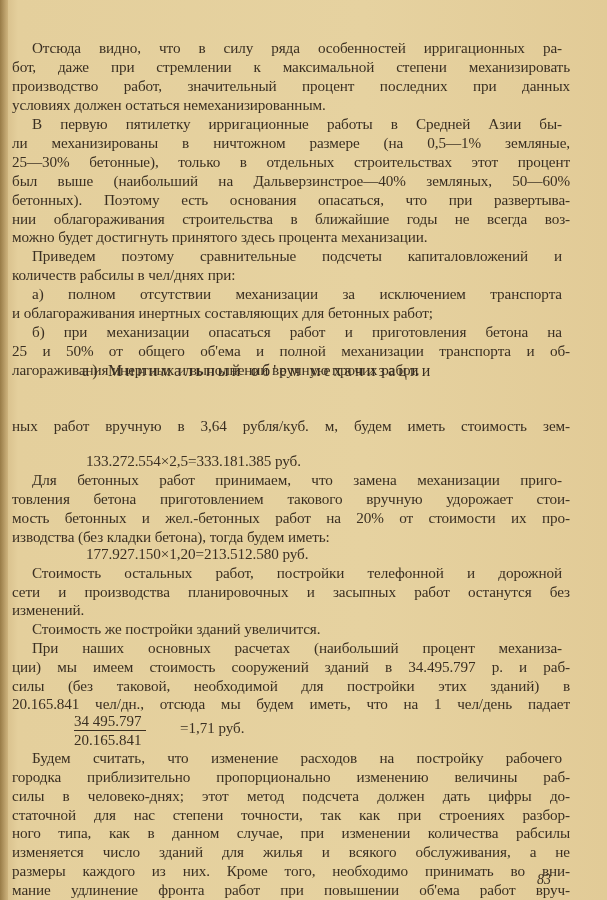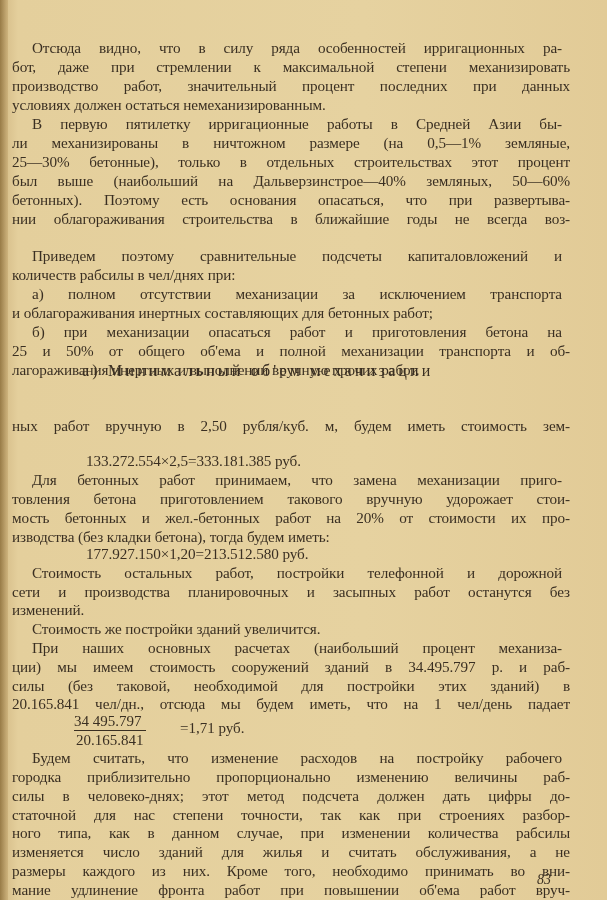--- a/index.html
+++ b/index.html
@@ -17,21 +17,21 @@
     text-align:justify; text-align-last:justify;
     letter-spacing:-0.1px;
     font-family: "Liberation Sans Narrow", "Liberation Serif", serif;
   }
   .line.last { text-align-last:left; }
   .indent { left:32px; width:530px; }
   .formula { left:74px; width:auto; text-align-last:left;margin-left:12px; }
   .heading {
     position:absolute; left:82px; top:354px; font-size:16px; letter-spacing:3.2px; white-space:nowrap;
   }
-  .frac { position:absolute; left:74px; top:666px; font-size:15px;text-align:center; }
+  .frac { position:absolute; left:74px; top:666px; font-size:15px; }
   .frac .num { display:block; border-bottom:1px solid #3a2f22; padding:0 4px 0 0; line-height:18px; }
   .frac .den { display:block; line-height:18px; }
   .frac-res { position:absolute; left:180px; top:676px; font-size:15px; }
   .pagenum { position:absolute; left:536px; top:843px; font-size:14px;font-style:italic; }
   .shadow { position:absolute; left:0; top:0; width:8px; height:900px; background:linear-gradient(90deg,#8a6e3c,#c8ab74); opacity:0.7; }
 </style>
 </head>
 <body>
 
 <div class="page">
@@ -40,31 +40,32 @@
   <div class="line indent" style="top:38px">Отсюда видно, что в силу ряда особенностей ирригационных ра-</div>
   <div class="line" style="top:57px">бот, даже при стремлении к максимальной степени механизировать</div>
   <div class="line" style="top:76px">производство работ, значительный процент последних при данных</div>
   <div class="line last" style="top:95px">условиях должен остаться немеханизированным.</div>
   <div class="line indent" style="top:114px">В первую пятилетку ирригационные работы в Средней Азии бы-</div>
   <div class="line" style="top:133px">ли механизированы в ничтожном размере (на 0,5—1% земляные,</div>
   <div class="line" style="top:152px">25—30% бетонные), только в отдельных строительствах этот процент</div>
   <div class="line" style="top:171px">был выше (наибольший на Дальверзинстрое—40% земляных, 50—60%</div>
   <div class="line" style="top:190px">бетонных). Поэтому есть основания опасаться, что при развертыва-</div>
   <div class="line" style="top:209px">нии облагораживания строительства в ближайшие годы не всегда воз-</div>
+  <div class="line last" style="top:227px">можно будет достигнуть принятого здесь процента механизации.</div>
   <div class="line indent" style="top:246px">Приведем поэтому сравнительные подсчеты капиталовложений и</div>
   <div class="line last" style="top:265px">количеств рабсилы в чел/днях при:</div>
   <div class="line indent" style="top:284px">а) полном отсутствии механизации за исключением транспорта</div>
   <div class="line last" style="top:303px">и облагораживания инертных составляющих для бетонных работ;</div>
   <div class="line indent" style="top:322px">б) при механизации опасаться работ и приготовления бетона на</div>
   <div class="line" style="top:341px">25 и 50% от общего об'ема и полной механизации транспорта и об-</div>
   <div class="line last" style="top:360px">лагораживания инертных и выполнении вручную прочих работ.</div>
 
   <div class="heading" style="top:362px">а) Минимальный об'ем механизации</div>
 
-  <div class="line" style="top:416px">ных работ вручную в 2,50 рубля/куб. м, будем иметь стоимость зем-</div>
+  <div class="line" style="top:416px">ных работ вручную в 3,64 рубля/куб. м, будем иметь стоимость зем-</div>
   <div class="line formula" style="top:451px">133.272.554×2,5=333.181.385 руб.</div>
   <div class="line indent" style="top:470px">Для бетонных работ принимаем, что замена механизации приго-</div>
   <div class="line" style="top:489px">товления бетона приготовлением такового вручную удорожает стои-</div>
   <div class="line" style="top:508px">мость бетонных и жел.-бетонных работ на 20% от стоимости их про-</div>
   <div class="line last" style="top:527px">изводства (без кладки бетона), тогда будем иметь:</div>
   <div class="line formula" style="top:544px">177.927.150×1,20=213.512.580 руб.</div>
   <div class="line indent" style="top:563px">Стоимость остальных работ, постройки телефонной и дорожной</div>
   <div class="line" style="top:582px">сети и производства планировочных и засыпных работ останутся без</div>
   <div class="line last" style="top:600px">изменений.</div>
   <div class="line indent last" style="top:619px">Стоимость же постройки зданий увеличится.</div>
@@ -77,18 +78,18 @@
     <span class="num">34 495.797</span>
     <span class="den">20.165.841</span>
   </div>
   <div class="frac-res" style="top:720px">=1,71 руб.</div>
 
   <div class="line indent" style="top:748px">Будем считать, что изменение расходов на постройку рабочего</div>
   <div class="line" style="top:767px">городка приблизительно пропорционально изменению величины раб-</div>
   <div class="line" style="top:786px">силы в человеко-днях; этот метод подсчета должен дать цифры до-</div>
   <div class="line" style="top:805px">статочной для нас степени точности, так как при строениях разбор-</div>
   <div class="line" style="top:823px">ного типа, как в данном случае, при изменении количества рабсилы</div>
-  <div class="line" style="top:842px">изменяется число зданий для жилья и считать обслуживания, а не</div>
+  <div class="line" style="top:842px">изменяется число зданий для жилья и всякого обслуживания, а не</div>
   <div class="line" style="top:861px">размеры каждого из них. Кроме того, необходимо принимать во вни-</div>
   <div class="line" style="top:880px">мание удлинение фронта работ при повышении об'ема работ вруч-</div>
 
   <div class="pagenum" style="top:872px;left:537px">83</div>
 </div>
 
 </body></html>

